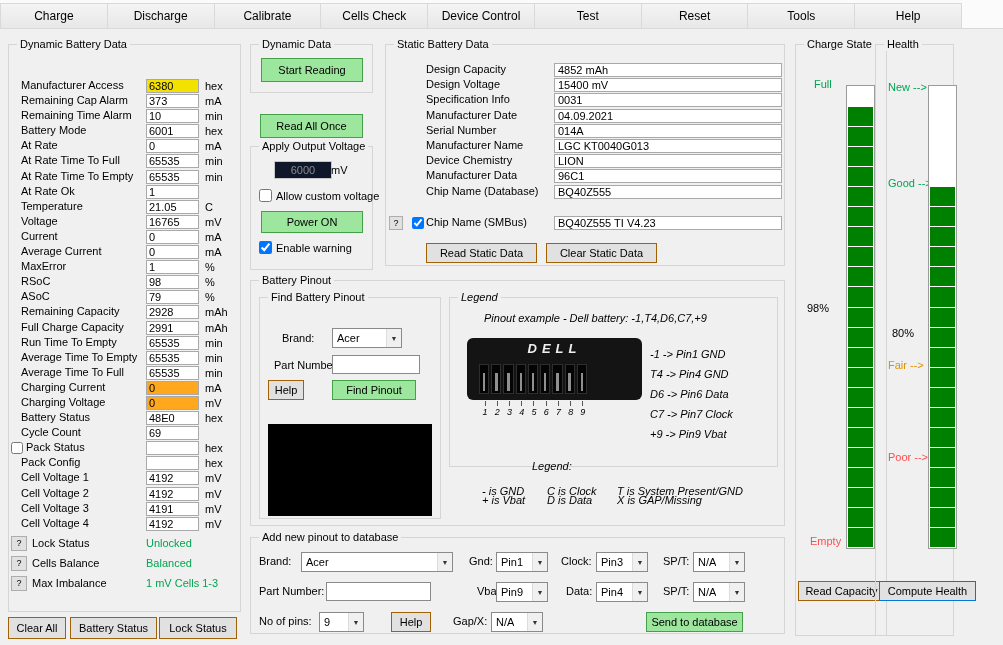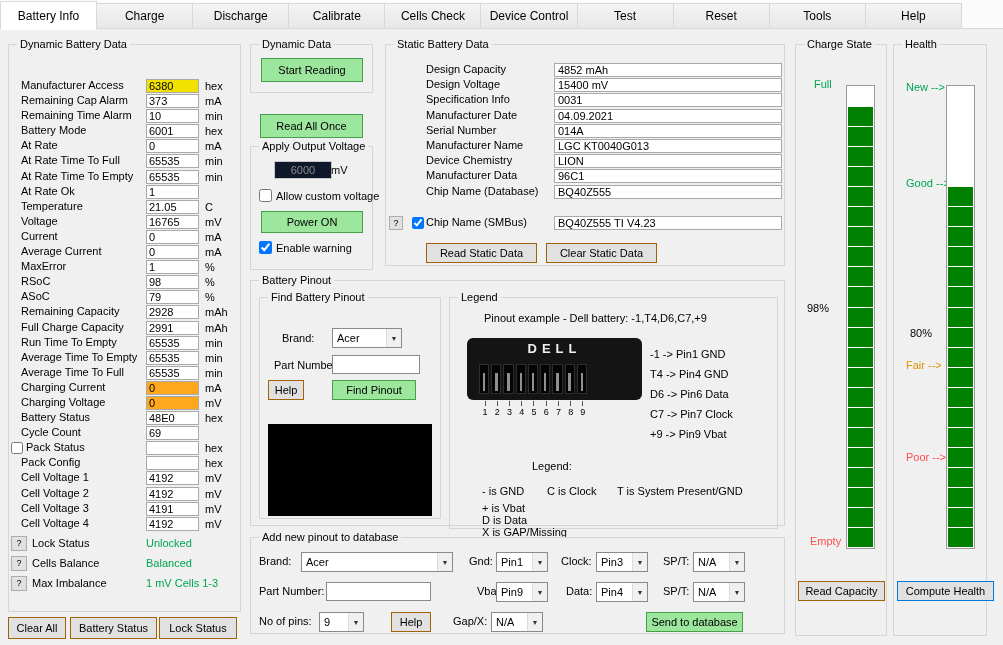--- a/index.html
+++ b/index.html
@@ -81,36 +81,36 @@
   .pinout-group{left:250px;top:251px;width:535px;height:246px;}
   .find-group{left:8px;top:16px;width:182px;height:222px;}
   .brand-l{position:absolute;left:22px;top:34px;}
   .find-brand{left:72px;top:30px;width:70px;}
   .part-l{position:absolute;left:14px;top:61px;}
   .find-part{left:72px;top:57px;width:88px;height:19px;}
   .find-help{left:8px;top:82px;width:36px;height:20px;}
   .find-btn{left:72px;top:82px;width:84px;height:20px;}
   .preview{position:absolute;left:8px;top:126px;width:164px;height:92px;background:#000;}
 
-  .legend-group{left:198px;top:16px;width:329px;height:232px;}
+  .legend-group{left:198px;top:16px;width:329px;height:170px;font-style:italic;}
   .example{position:absolute;left:34px;top:14px;white-space:nowrap;}
   .bat-img{position:absolute;left:17px;top:40px;width:175px;height:62px;background:#141414;border-radius:6px;}
   .bat-brand{padding-top:3px;text-align:center;color:#efefef;font-size:13px;font-weight:bold;letter-spacing:5px;}
   .bat-pins{position:absolute;left:12px;right:55px;bottom:6px;height:30px;display:flex;gap:2px;}
   .bat-slot{flex:1;background:#040404;border:1px solid #2e2e2e;display:flex;align-items:flex-end;justify-content:center;padding:2px;}
   .bat-pin{width:60%;height:75%;background:#909090;}
   .pin-ticks{position:absolute;left:29px;top:103px;width:110px;display:flex;justify-content:space-around;}
   .tick{width:1px;height:5px;background:#555;}
   .pin-nums{position:absolute;left:29px;top:109px;width:110px;display:flex;justify-content:space-around;font-size:9px;}
   .mappings{position:absolute;left:200px;top:46px;}
   .mapping{height:20px;line-height:20px;white-space:nowrap;}
   .legend-label{position:absolute;left:37px;top:162px;padding-left:45px;}
   .keys{position:absolute;left:32px;display:flex;white-space:nowrap;}
   .keys1{top:187px;}
-  .keys2{top:204px;flex-direction:column;}
+  .keys2{top:196px;}
   .key:nth-child(1){width:65px;}
   .key:nth-child(2){width:70px;}
 
   
   .add-group{left:250px;top:508px;width:535px;height:97px;}
   .al{position:absolute;white-space:nowrap;}
   .a-brand-l{left:8px;top:17px;}   .a-brand{left:50px;top:14px;width:152px;}
   .a-gnd-l{left:218px;top:17px;}   .a-gnd{left:245px;top:14px;width:52px;}
   .a-clock-l{left:310px;top:17px;} .a-clock{left:345px;top:14px;width:52px;}
   .a-spt1-l{left:412px;top:17px;}  .a-spt1{left:442px;top:14px;width:52px;}
@@ -123,21 +123,21 @@
   .a-gap-l{left:202px;top:77px;}   .a-gap{left:240px;top:74px;width:52px;}
   .a-send{left:395px;top:74px;width:97px;height:20px;}
 
   
   .clear-all{left:8px;top:588px;width:58px;height:22px;}
   .bstat{left:70px;top:588px;width:87px;height:22px;}
   .lstat{left:159px;top:588px;width:78px;height:22px;}
 
   
   .charge-group{left:795px;top:15px;width:92px;height:592px;}
-  .health-group{left:893px;top:15px;width:94px;height:592px;}
+  .health-group{left:875px;top:15px;width:79px;height:592px;}
   .vbar{position:absolute;width:29px;height:464px;top:40px;background:#fff;border:1px solid #9a9a9a;
         display:flex;flex-direction:column;gap:1px;padding:1px;}
   .charge-group .vbar{left:50px;}
   .health-group .vbar{left:52px;}
   .seg{flex:1;background:var(--bar_green,#008000);}
   .seg.off{background:#fff;}
   .g-full{position:absolute;left:18px;top:33px;color:var(--ok_green,#00a650);}
   .g-pct{position:absolute;left:11px;top:257px;}
   .g-empty{position:absolute;left:14px;top:490px;color:var(--bad_red,#ff4d4d);}
   .g-btn{left:2px;top:536px;width:87px;height:20px;}
@@ -147,23 +147,20 @@
   .h-fair{position:absolute;left:12px;top:314px;color:var(--warn_orange,#e09000);}
   .h-poor{position:absolute;left:12px;top:406px;color:var(--bad_red,#ff4d4d);}
   .h-btn{left:3px;top:536px;width:97px;height:20px;border:1px solid var(--accent_blue,#0078d7);}
 </style>
 </head>
 <body>
 
 <div class="tabbar">
   <div class="tabs">
 
-  <div class="tab active">
-      <span>Battery Info</span>
-    </div>
       <div class="tab">
       <span>Charge</span>
     </div>
       <div class="tab">
       <span>Discharge</span>
     </div>
       <div class="tab">
       <span>Calibrate</span>
     </div>
       <div class="tab">

